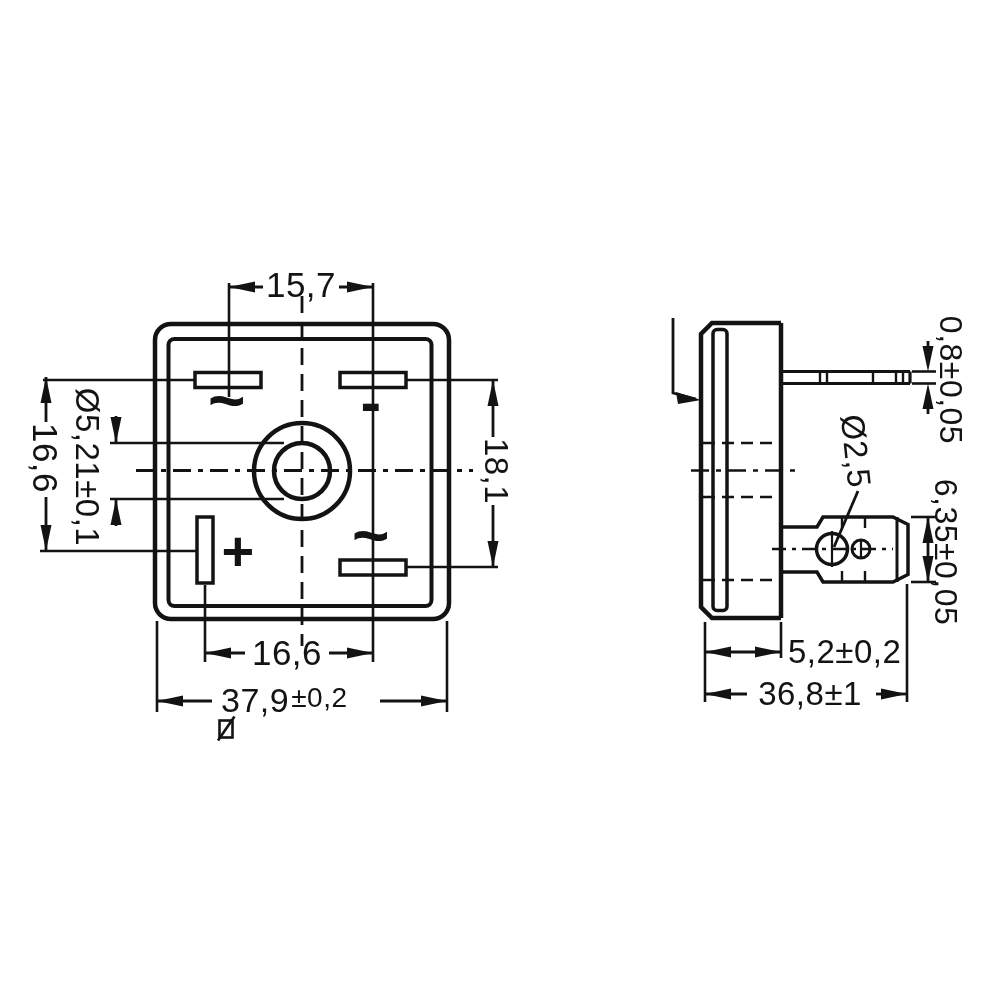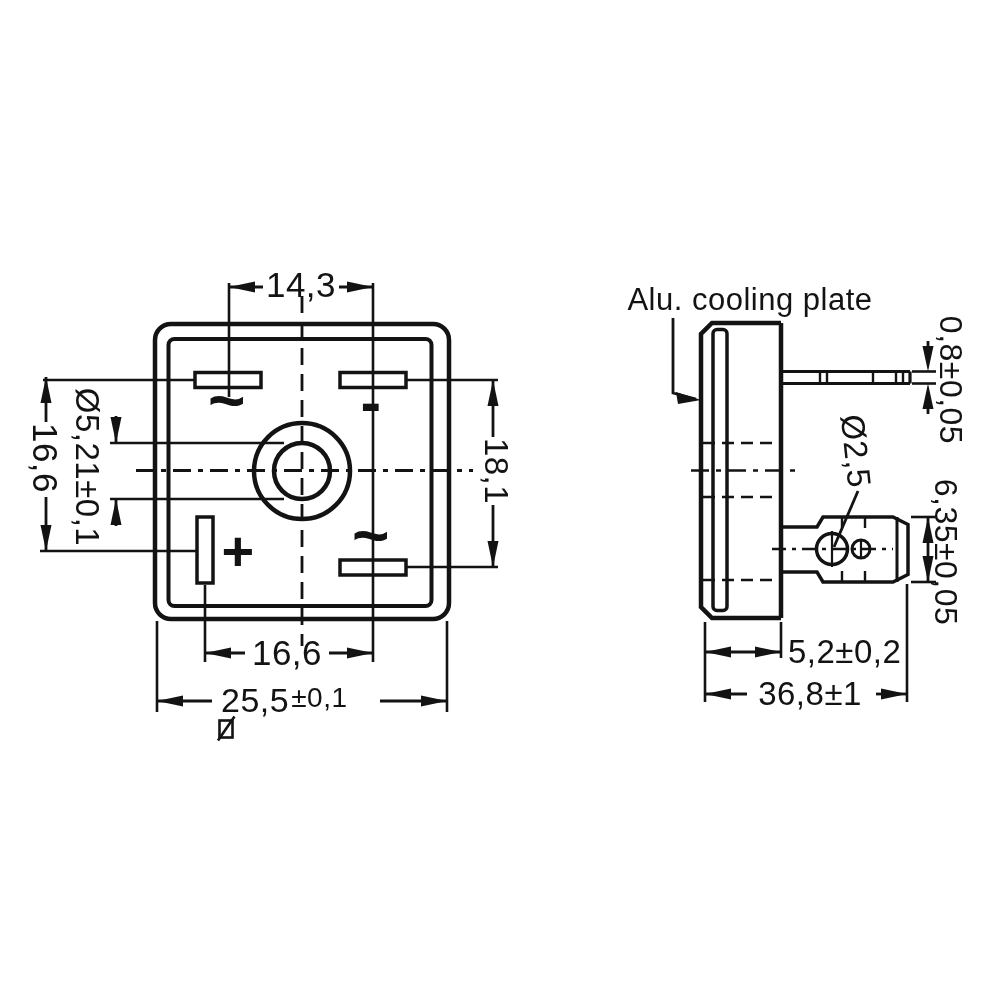--- a/index.html
+++ b/index.html
@@ -171,41 +171,40 @@
       <polygon points="781,652 755,646.5 755,657.5" fill="#131313" stroke="none"></polygon>
 
       <line x1="705" y1="694" x2="747" y2="694"></line>
           <line x1="876" y1="694" x2="907" y2="694"></line>
       <polygon points="705,694 731,688.5 731,699.5" fill="#131313" stroke="none"></polygon>
       <polygon points="907,694 881,688.5 881,699.5" fill="#131313" stroke="none"></polygon>
     </g>
   </g>
 </svg>
 
-<div class="lbl title-lbl" style="left:750px;top:299px;">Alu. cooling plate</div>
-
-<div class="lbl big" style="left:301px;top:284px;">14,3</div>
+
+<div class="lbl big" style="left:301px;top:284px;">15,7</div>
 
 <div class="lbl dim rot90" style="left:496px;top:471px;">18,1</div>
 
 <div class="lbl big rot90" style="left:45px;top:458px;">16,6</div>
 
 <div class="lbl dim rot90" style="left:87px;top:467px;">Ø5,21±0,1</div>
 
 <div class="lbl big" style="left:287px;top:652px;">16,6</div>
 
 <div class="lbl wdim" style="left:216px;top:700px;">
   <span class="sq">
     <svg width="21" height="27" viewBox="0 0 21 27">
       <rect x="3.5" y="5.5" width="13" height="17" fill="none" stroke="#131313" stroke-width="2.6"></rect>
       <line x1="2" y1="25.5" x2="18.5" y2="1.5" stroke="#131313" stroke-width="2.6"></line>
     </svg>
   </span>
-  <span class="main">25,5</span>
-  <span class="tol">±0,1</span>
+  <span class="main">37,9</span>
+  <span class="tol">±0,2</span>
 </div>
 
 <div class="lbl term tilde" style="left:227px;top:408px;">~</div>
 <div class="lbl term minus" style="left:371px;top:407px;">-</div>
 <div class="lbl term plus" style="left:238px;top:552px;">+</div>
 <div class="lbl term tilde" style="left:371px;top:543px;">~</div>
 
 <div class="lbl dim rot90" style="left:951px;top:380px;font-size:32px;">0,8±0,05</div>
 
 <div class="lbl dim rot84" style="left:856px;top:451px;">Ø2,5</div>

